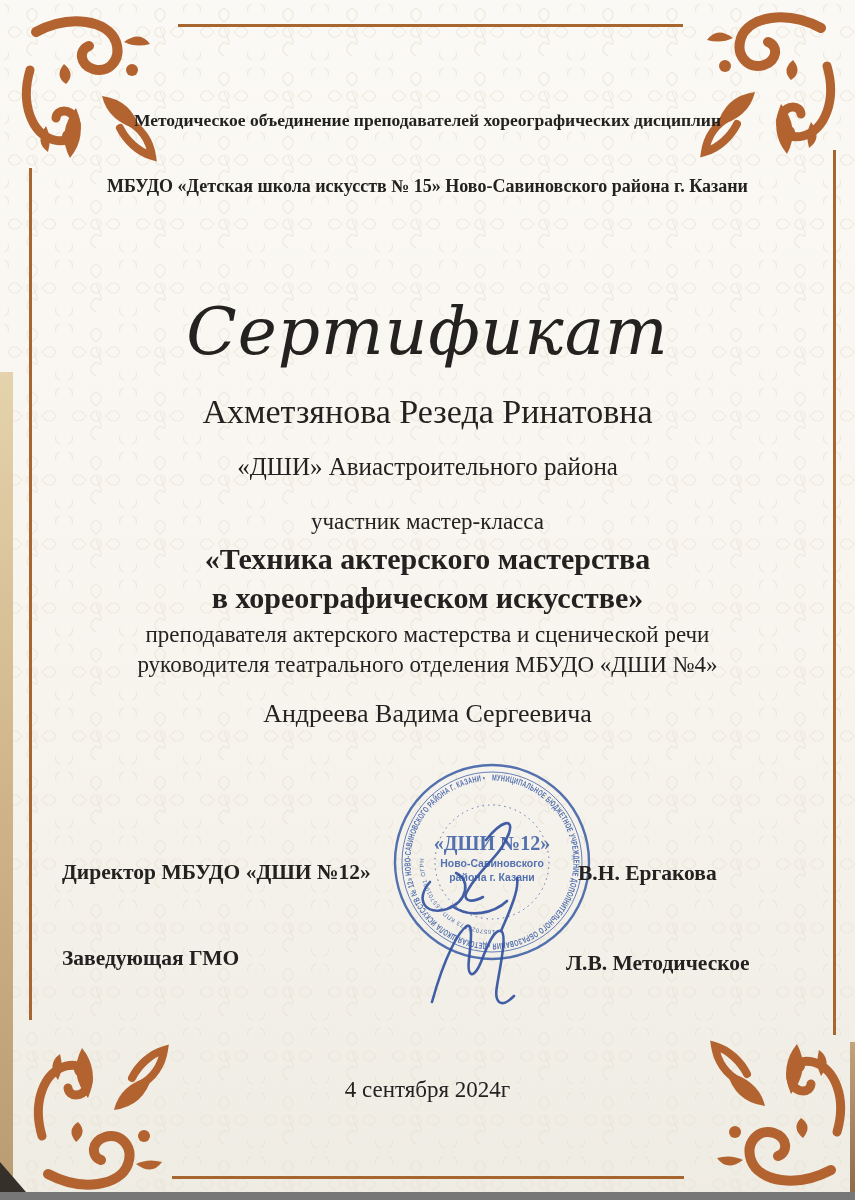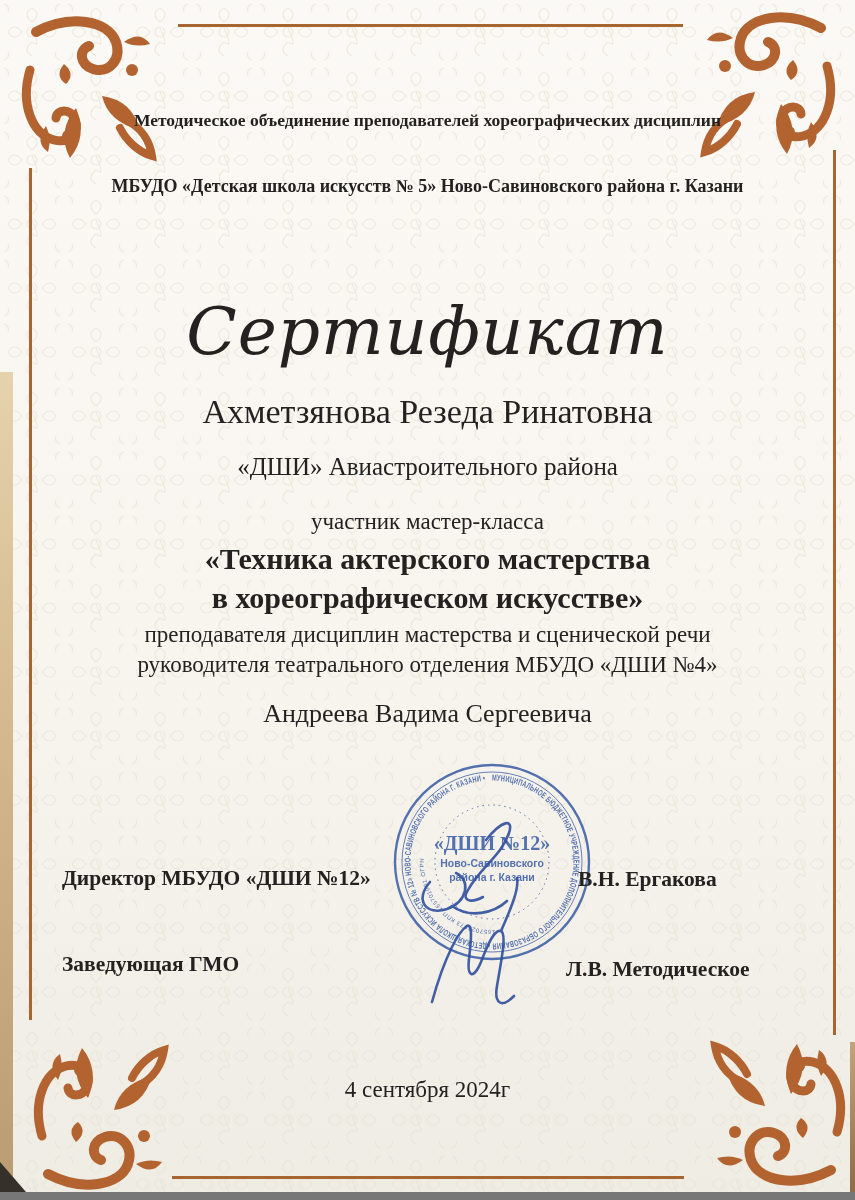--- a/index.html
+++ b/index.html
@@ -18,21 +18,21 @@
   .t-name{top:392px; font-size:34px;}
   .t-org{top:452px; font-size:25px;}
   .t-part{top:508px; font-size:23px;}
   .t-mc{font-weight:bold; font-size:30px;}
   .t-mc1{top:541px;text-align:center;}
   .t-mc2{top:580px;}
   .t-p1{top:621px; font-size:23px;}
   .t-p2{top:651px; font-size:23px;}
   .t-pname{top:698px; font-size:26px;}
   .t-date{top:1076px; font-size:23px;}
-  .sig{position:absolute; z-index:5; font-weight:bold; font-size:21.5px; white-space:nowrap;margin-top:6px;}
+  .sig{position:absolute; z-index:5; font-weight:bold; font-size:21.5px; white-space:nowrap;}
   .sig-t1{left:62px; top:860px;}
   .sig-n1{left:578px; top:861px;}
   .sig-t2{left:62px; top:946px;}
   .sig-n2{left:566px; top:951px;}
   .bline{position:absolute; background:#a7652f; z-index:2;}
   .bl-top{left:178px; top:24px; width:505px; height:2.5px;}
   .bl-bottom{left:172px; top:1176px; width:512px; height:2.5px;}
   .bl-left{left:29px; top:168px; width:2.5px; height:852px;}
   .bl-right{left:833px; top:150px; width:2.5px; height:885px;}
   .orn{position:absolute; width:170px; height:170px; z-index:3;}
@@ -98,30 +98,30 @@
     <use href="#cornerOrn" xlink:href="#cornerOrn"></use>
   </svg>
   <svg class="orn orn-bl" viewBox="0 0 170 170">
     <use href="#cornerOrn" xlink:href="#cornerOrn"></use>
   </svg>
   <svg class="orn orn-br" viewBox="0 0 170 170">
     <use href="#cornerOrn" xlink:href="#cornerOrn"></use>
   </svg>
 
   <div class="txt h-line t-header1">Методическое объединение преподавателей хореографических дисциплин</div>
-  <div class="txt h-line t-header3">МБУДО  «Детская школа искусств № 5» Ново-Савиновского района г. Казани</div>
+  <div class="txt h-line t-header3">МБУДО  «Детская школа искусств № 15» Ново-Савиновского района г. Казани</div>
 
   <div class="txt t-title">Сертификат</div>
   <div class="txt t-name">Ахметзянова Резеда Ринатовна</div>
   <div class="txt t-org">«ДШИ» Авиастроительного района</div>
 
   <div class="txt t-part">участник мастер-класса</div>
   <div class="txt t-mc t-mc1">«Техника актерского мастерства</div>
   <div class="txt t-mc t-mc2">в хореографическом искусстве»</div>
-  <div class="txt t-p1">преподавателя дисциплин мастерства и сценической речи</div>
+  <div class="txt t-p1">преподавателя актерского мастерства и сценической речи</div>
   <div class="txt t-p2">руководителя театрального отделения МБУДО «ДШИ №4»</div>
   <div class="txt t-pname">Андреева Вадима Сергеевича</div>
 
   <svg class="stampwrap" width="855" height="1200" viewBox="0 0 855 1200">
     <g opacity="0.88">
       <circle cx="492" cy="862" r="97" fill="none" stroke="#3d5fa7" stroke-width="2.4"></circle>
       <circle cx="492" cy="862" r="90" fill="none" stroke="#3d5fa7" stroke-width="0.9"></circle>
       <circle cx="492" cy="862" r="57" fill="none" stroke="#3d5fa7" stroke-width="1" stroke-dasharray="1.5 4"></circle>
       <defs>
         <path id="ringPath" d="M 492,780.5 a 81.5,81.5 0 1,1 -0.1,0"></path>

